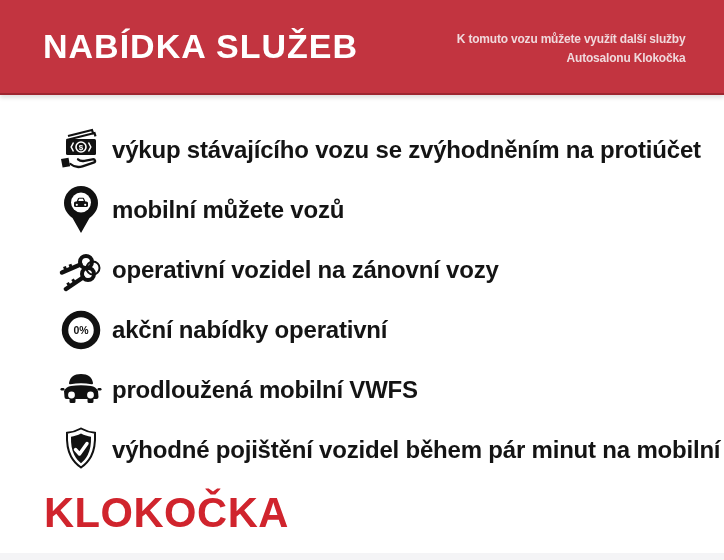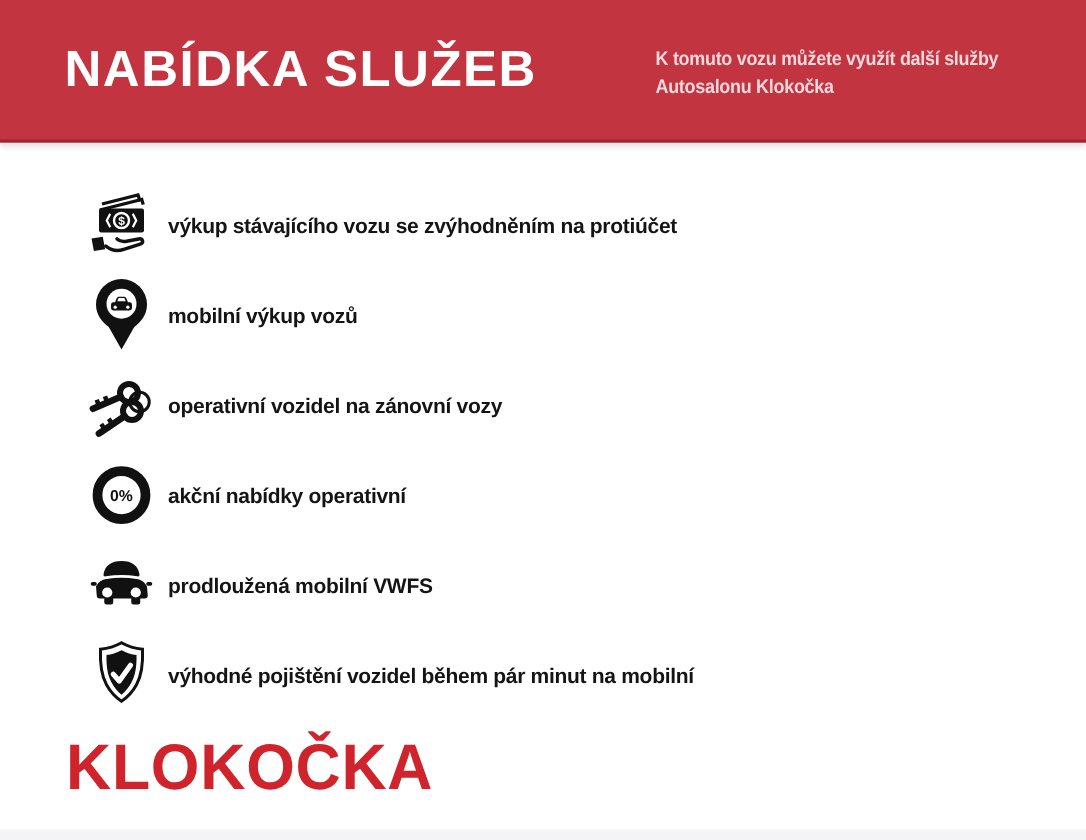--- a/index.html
+++ b/index.html
@@ -3,21 +3,21 @@
 <meta charset="utf-8">
 <style>
   html,body{margin:0;padding:0;}
   body{
     width:724px;height:560px;
     background:#ffffff;
     font-family:"Liberation Sans", sans-serif;
     position:relative;
     overflow:hidden;
   }
-  .page{position:absolute;inset:0;background:#ffffff;}
+  .page{position:absolute;inset:0;background:#ffffff;text-align:right;}
 
   
   .header-band{
     position:absolute;left:0;top:0;width:724px;height:95px;
     background:#c23440;
     border-bottom:2px solid #9d2630;
     box-shadow:0 3px 4px rgba(0,0,0,0.12);
     box-sizing:border-box;
   }
   .page-title{
@@ -40,21 +40,21 @@
   .service-item{
     height:60px;display:flex;align-items:center;
   }
   .icon-box{
     width:52px;height:56px;margin-left:55px;
     display:flex;align-items:center;justify-content:center;
     flex:0 0 auto;
   }
   .service-label{
     margin-left:5px;
-    font-size:14px;font-weight:bold;color:#141414;
+    font-size:24px;font-weight:bold;color:#141414;
     letter-spacing:-0.2px;white-space:nowrap;
   }
   svg{display:block;}
 
   
   .brand-logo{
     position:absolute;left:44px;top:488px;
     font-size:43px;font-weight:bold;color:#d0242d;
     letter-spacing:0.5px;white-space:nowrap;
     transform:scaleX(0.97);transform-origin:left top;
@@ -100,21 +100,21 @@
         <svg width="36" height="50" viewBox="0 0 36 50">
           <path d="M18 1 A17 17 0 0 1 35 18 c0 7 -4 11.5 -8.5 15 L18 48 l-8.5 -15 C5 29.5 1 25 1 18 A17 17 0 0 1 18 1 z" fill="#111"></path>
           <circle cx="18" cy="17.5" r="10" fill="#fff"></circle>
           <rect x="11" y="16.5" width="14" height="5.5" rx="1.6" fill="#111"></rect>
           <path d="M13.5 17 l1.3 -3.2 c0.2 -0.6 0.8 -1 1.5 -1 h3.4 c0.7 0 1.3 0.4 1.5 1 l1.3 3.2 z" fill="#111"></path>
           <path d="M15.2 15.9 l0.9 -2.2 h3.8 l0.9 2.2 z" fill="#fff"></path>
           <circle cx="13.8" cy="19.8" r="1.1" fill="#fff"></circle>
           <circle cx="22.2" cy="19.8" r="1.1" fill="#fff"></circle>
         </svg>
       </span>
-      <span class="service-label">mobilní výkup vozů</span>
+      <span class="service-label">mobilní můžete vozů</span>
     </li>
 
     <li class="service-item">
       <span class="icon-box">
         <svg width="46" height="44" viewBox="0 0 46 44">
           <circle cx="35" cy="20" r="6.5" fill="none" stroke="#111" stroke-width="2"></circle>
           <circle cx="28" cy="14" r="6" fill="none" stroke="#111" stroke-width="4"></circle>
           <path d="M22.5 16.5 L4 24.5" stroke="#111" stroke-width="4.5" stroke-linecap="round"></path>
           <path d="M8 23 l-1.5 -4.5 M13.5 20.7 l-1.5 -4.5" stroke="#111" stroke-width="3"></path>
           <circle cx="30" cy="26" r="6" fill="none" stroke="#111" stroke-width="4"></circle>

